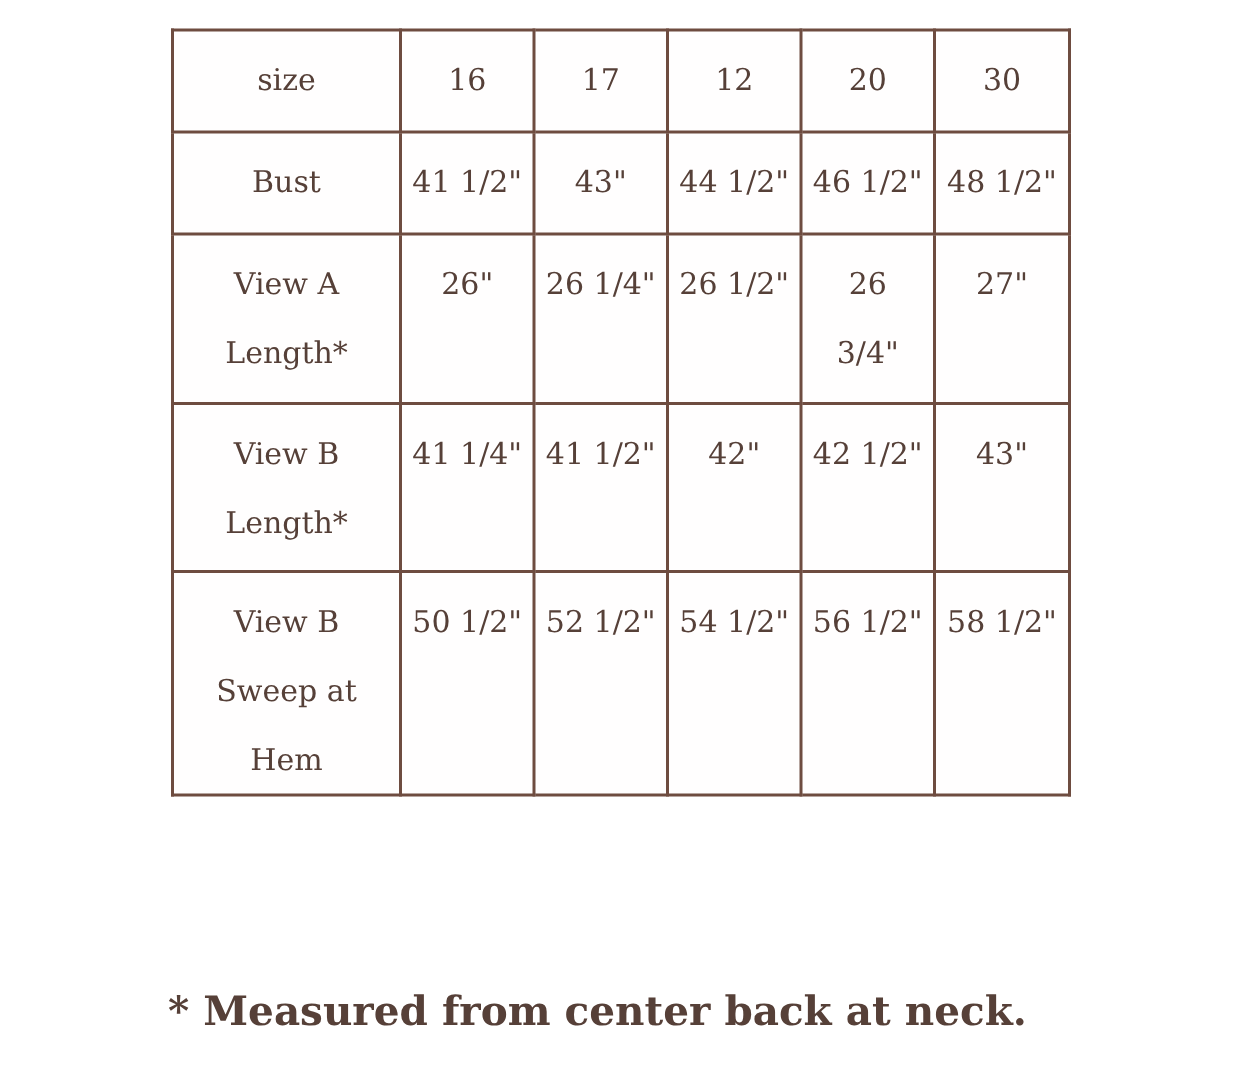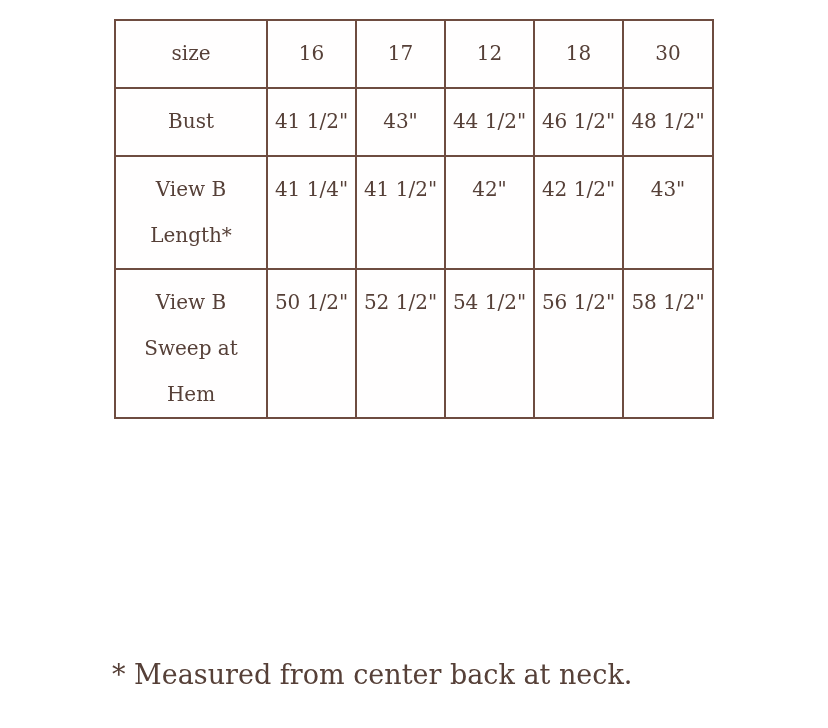--- a/index.html
+++ b/index.html
@@ -42,20 +42,21 @@
   .size-chart tr:nth-child(5) { height: 69px; }
   .size-chart tr:nth-child(6) { height: 158px; }
   .footnote {
     position: absolute;
     left: 112px;
     top: 658px;
     margin: 0;
     font-size: 27px;
     line-height: 34px;
     color: #564038;
+    font-weight: bold;
   }
 </style>
 </head>
 <body>
 
 <div>
   <table class="size-chart">
     <colgroup>
       <col style="width:152px">
       <col style="width:89px">
@@ -63,30 +64,40 @@
       <col style="width:89px">
       <col style="width:89px">
       <col style="width:90px">
     </colgroup>
     <tbody>
         <tr>
           <td>size</td>
           <td>16</td>
           <td>17</td>
           <td>12</td>
-          <td>18</td>
+          <td>20</td>
           <td>30</td>
         </tr>
         <tr>
           <td>Bust</td>
           <td>41 1/2"</td>
           <td>43"</td>
           <td>44 1/2"</td>
           <td>46 1/2"</td>
           <td>48 1/2"</td>
+        </tr>
+        <tr>
+          <td>View A
+Length*</td>
+          <td>26"</td>
+          <td>26 1/4"</td>
+          <td>26 1/2"</td>
+          <td>26
+3/4"</td>
+          <td>27"</td>
         </tr>
         <tr>
           <td>View B
 Length*</td>
           <td>41 1/4"</td>
           <td>41 1/2"</td>
           <td>42"</td>
           <td>42 1/2"</td>
           <td>43"</td>
         </tr>

